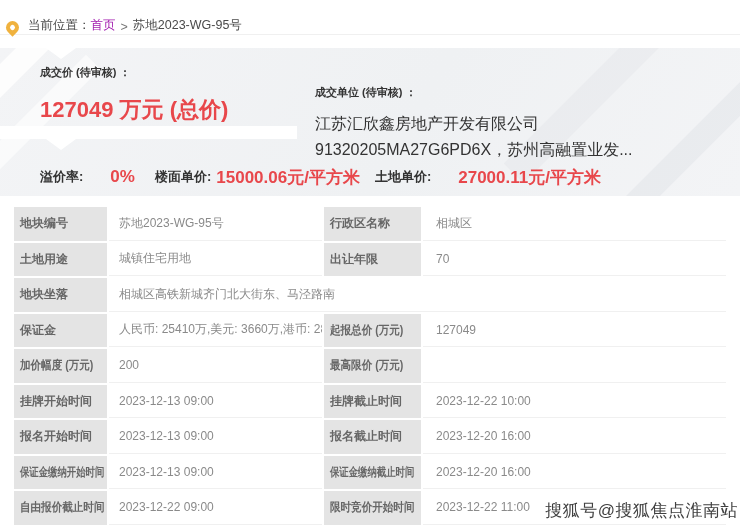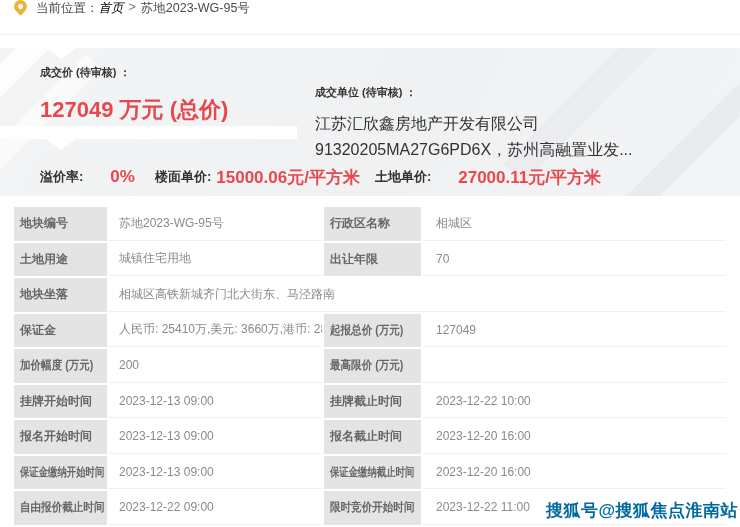--- a/index.html
+++ b/index.html
@@ -1,26 +1,26 @@
 <!DOCTYPE html>
 <html><head>
 <meta charset="utf-8">
 <style>
   html,body{margin:0;padding:0;background:#fff;}
   body{font-family:"Liberation Sans","DejaVu Sans",sans-serif;}
   .page{position:relative;width:740px;height:527px;background:#fff;overflow:hidden;}
 
   
-  .crumb{height:34px;display:flex;align-items:flex-start;padding-left:14px;
+  .crumb{height:34px;display:flex;align-items:flex-end;padding-left:6px;
          border-bottom:1px solid #f0f0f0;font-size:12.5px;color:#4a4a4a;background:#fff;}
   .pin{position:relative;width:13px;height:13px;background:#f0b23e;
        border-radius:50% 50% 50% 0;transform:rotate(-45deg);margin-right:9px;flex:0 0 auto;}
   .pin::after{content:"";position:absolute;left:4px;top:4px;width:5px;height:5px;
        background:#fff;border-radius:50%;}
-  .crumb a{color:#000000;text-decoration:none;cursor:pointer;font-style:italic;}
+  .crumb a{color:#a21caf;text-decoration:none;cursor:pointer;}
   .crumb-sep{margin:0 5px;color:#777;}
 
   
   .panel{position:absolute;left:0;top:48px;width:740px;height:148px;
          background:linear-gradient(120deg,#f3f4f6 0%,#eff1f3 55%,#f3f4f6 100%);
          overflow:hidden;}
   .deco{position:absolute;pointer-events:none;z-index:0;}
   .st1{left:-30px;top:-14px;width:130px;height:24px;background:rgba(255,255,255,.8);transform:rotate(-45deg);}
   .st2{left:-52px;top:64px;width:170px;height:20px;background:rgba(255,255,255,.6);transform:rotate(-45deg);}
   .st3{right:30px;top:30px;width:230px;height:28px;background:rgba(110,120,140,.045);transform:rotate(-45deg);}
@@ -55,21 +55,21 @@
   .td{background:#fff;color:#8a8a8a;padding-left:10px;box-sizing:border-box;
       border-bottom:1px solid #f0f0f0;}
   .td.c4{padding-left:13px;}
   .span3{grid-column:2 / 5;}
   .cell span{display:inline-block;white-space:nowrap;transform-origin:left center;}
   .sqz{transform:scaleX(.78);}
   .sqz2{transform:scaleX(.88);}
 
   
   .watermark{position:absolute;right:2px;top:499px;z-index:5;
-     font-size:17px;font-weight:700;color:#0369a1;letter-spacing:.5px;
+     font-size:17px;font-weight:400;color:#404040;letter-spacing:.5px;
      text-shadow:-1px -1px 0 rgba(255,255,255,.85),1px -1px 0 rgba(255,255,255,.85),
                  -1px 1px 0 rgba(255,255,255,.85),1px 1px 0 rgba(255,255,255,.85);}
 </style>
 </head>
 <body>
 
 <div class="page">
 
   <header class="crumb">
     <span class="pin"></span>

